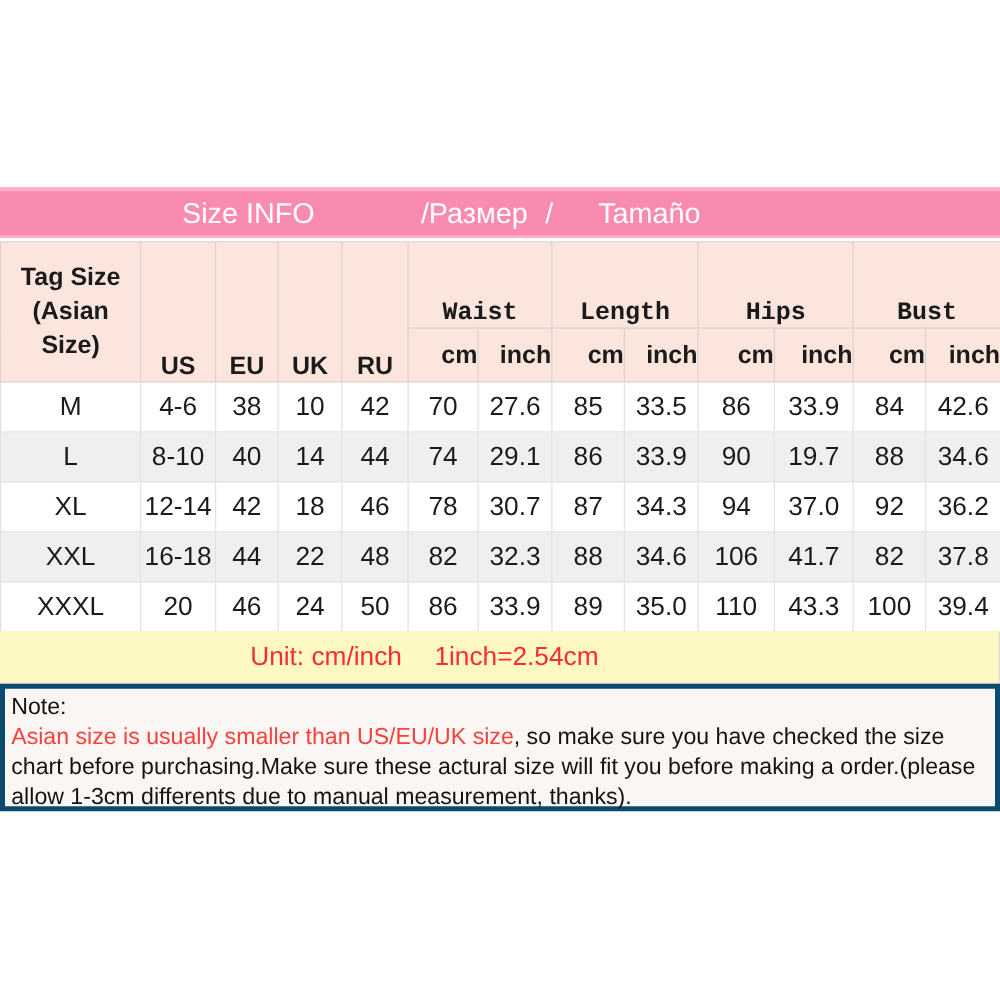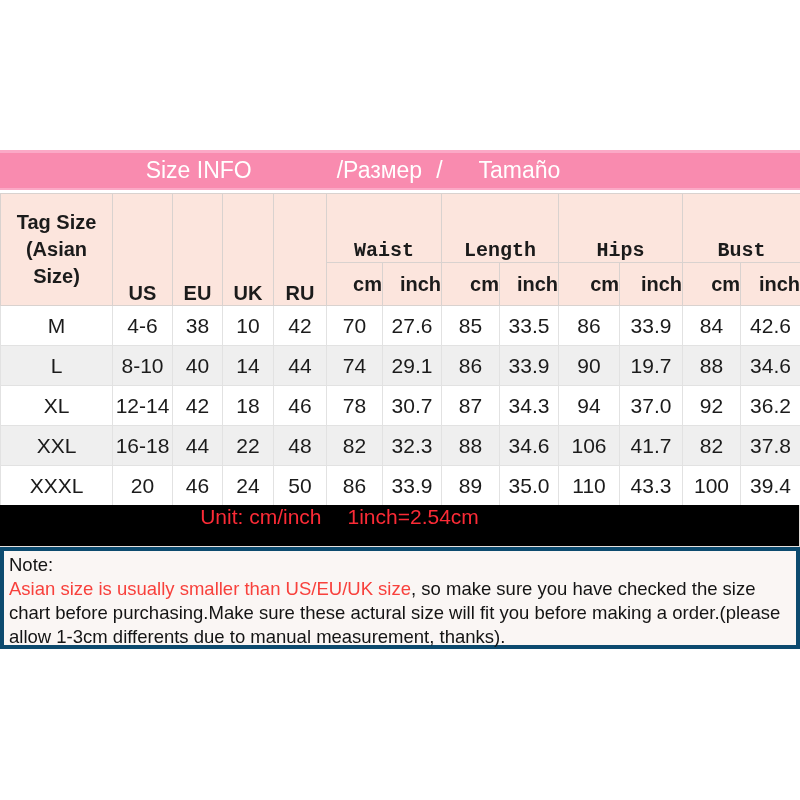--- a/index.html
+++ b/index.html
@@ -48,22 +48,22 @@
   .grp-th{vertical-align:bottom;padding-bottom:4px;font-family:Liberation Mono, monospace;}
   .sub-th{vertical-align:middle;text-align:right;}
   .size-table tbody td{
     height:39px;background:#ffffff;border:1px solid #e2e2e2;font-size:21px;padding:0;
   }
   .size-table tbody tr:nth-child(even) td{background:var(--stripe-row-bg);}
 
   
   .unit-row{
     position:absolute;left:0;top:505px;width:800px;height:42px;box-sizing:border-box;
-    background:#000000;border-bottom:1px solid #e6e0dd;border-right:1px solid #e2dcd9;
-    display:flex;
+    background:#fef9c3;border-bottom:1px solid #e6e0dd;border-right:1px solid #e2dcd9;
+    display:flex;align-items:center;
   }
   .unit-inner{
     width:100%;display:flex;justify-content:center;gap:26px;
     transform:translateX(-60px);
     color:var(--unit-text-red);font-size:21px;
   }
 
   
   .note-box{
     position:absolute;left:0;top:547px;width:800px;height:102px;box-sizing:border-box;

